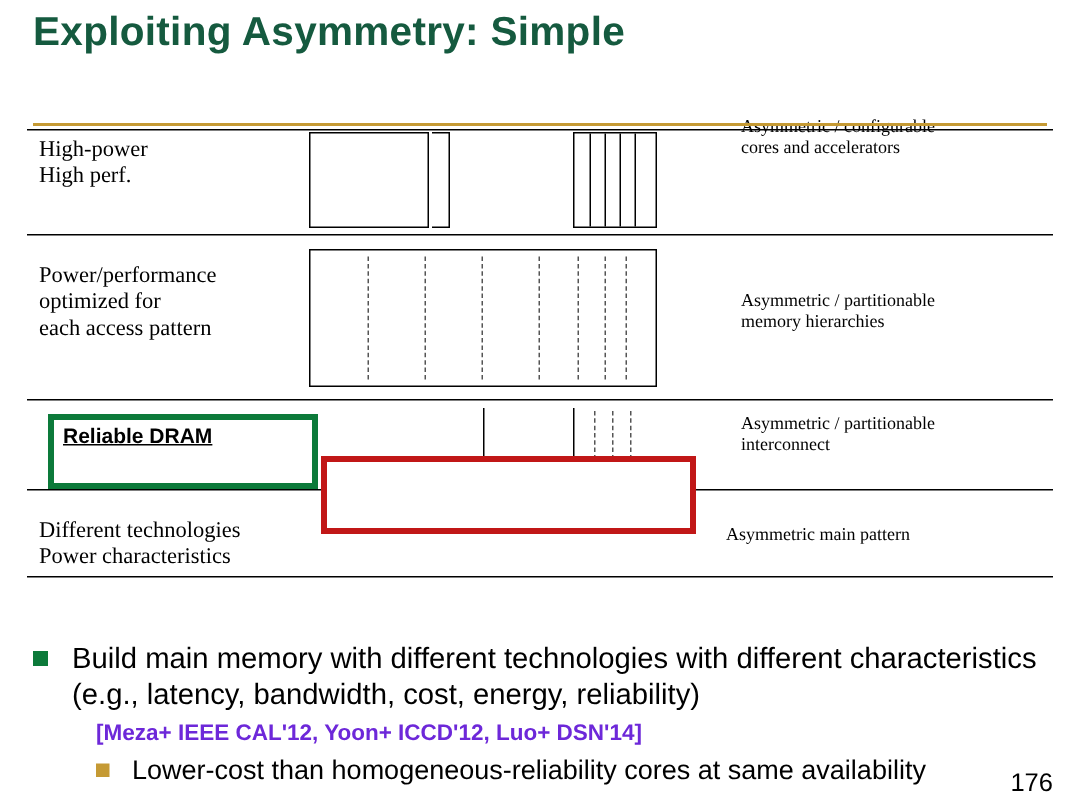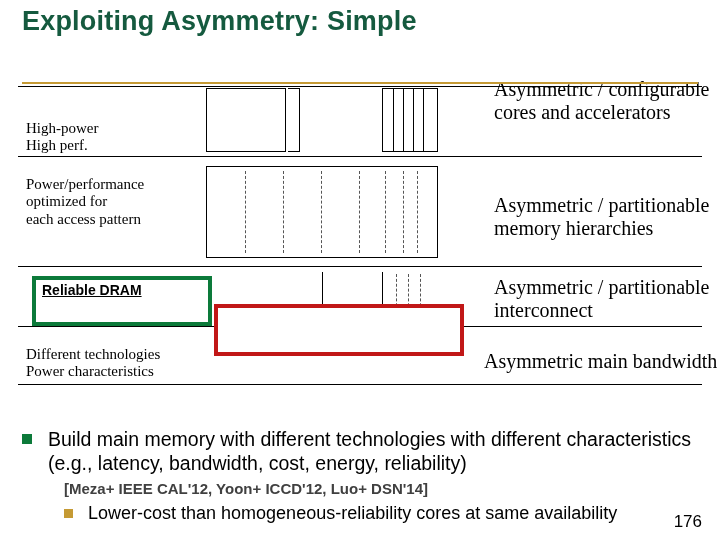--- a/index.html
+++ b/index.html
@@ -56,21 +56,21 @@
     left: 8px;
     font-family: "Times New Roman", Times, serif;
     font-size: 15px;
     color: #000;
     line-height: 1.15;
   }
   .right-label {
     position: absolute;
     right: 8px;
     font-family: "Times New Roman", Times, serif;
-    font-size: 20px;
+    font-size: 12px;
     color: #000;
     line-height: 1.15;
     text-align: left;
   }
   
   .ll1 { top: 6px; }
   .ll2 { top: 90px; }
   .ll4 { top: 260px; }
 
   .rl1 { top: -8px; width: 200px; }
@@ -148,21 +148,21 @@
   .bullet .sq {
     position: absolute;
     left: 0; top: 6px;
     width: 10px; height: 10px;
     background: #0c7a3a;
   }
   .cite {
     font-size: 15px;
     font-weight: bold;
     font-family: Arial, sans-serif;
-    color: #404040;
+    color: #6d28d9;
     margin-top: 4px;
     margin-left: 26px;
     padding-left: 16px;
   }
   .sub-bullet {
     position: relative;
     margin-top: 6px;
     margin-left: 42px;
     padding-left: 24px;
     font-size: 18px;
@@ -218,35 +218,35 @@
   </div>
 
   <div class="box r3mid" style="border:none;">
     <div class="sv s1"></div>
       <div class="sv s2"></div>
     <div class="dv d1"></div>
       <div class="dv d2"></div>
       <div class="dv d3"></div>
   </div>
 
-  <div class="left-label ll1" style="white-space:pre;margin-top:28px;">High-power
+  <div class="left-label ll1" style="white-space:pre;">High-power
 High perf.</div>
   <div class="left-label ll4" style="white-space:pre;">Different technologies
 Power characteristics</div>
   <div class="left-label ll2" style="white-space:pre;">Power/performance
 optimized for
 each access pattern</div>
 
   <div class="right-label rl1" style="white-space:pre;">Asymmetric / configurable
 cores and accelerators</div>
   <div class="right-label rl2" style="white-space:pre;">Asymmetric / partitionable
 memory hierarchies</div>
   <div class="right-label rl3" style="white-space:pre;">Asymmetric / partitionable
 interconnect</div>
-  <div class="right-label rl4" style="white-space:pre;">Asymmetric main bandwidth</div>
+  <div class="right-label rl4" style="white-space:pre;">Asymmetric main pattern</div>
 
   <div class="dram-green"></div>
   <div class="dram-red"></div>
   <div class="dram-label dl1">Reliable DRAM</div>
 </div>
 
 <div class="body">
   <div class="bullet">
     <span class="sq"></span>
     <span>Build main memory with different technologies with different characteristics (e.g., latency, bandwidth, cost, energy, reliability)</span>

